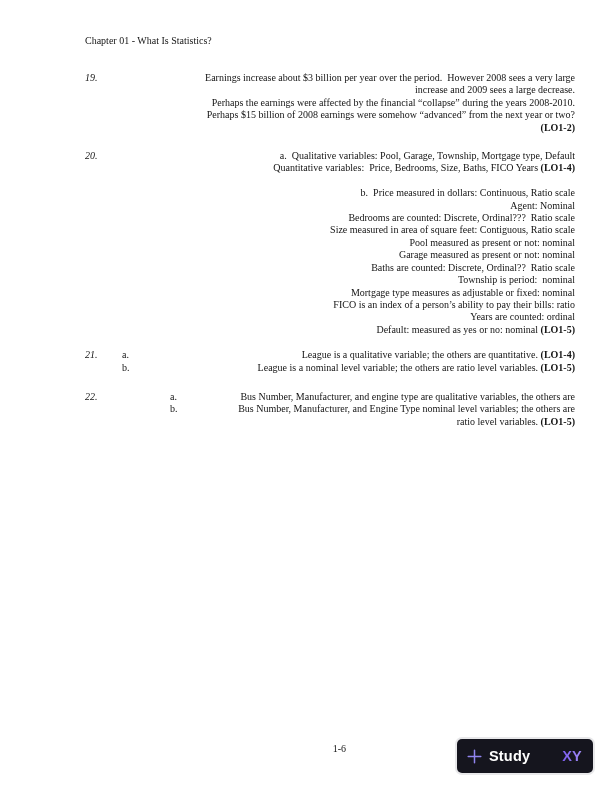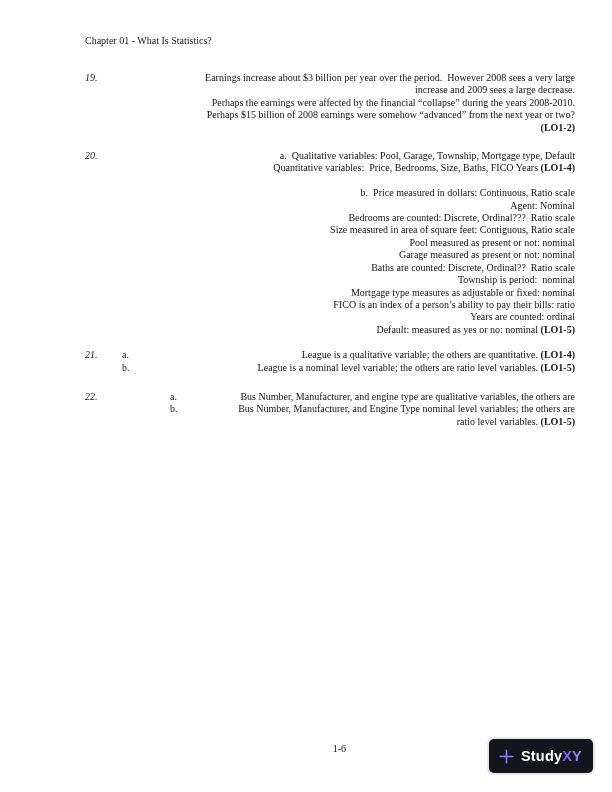--- a/index.html
+++ b/index.html
@@ -42,21 +42,21 @@
     background:var(--logo-bg,#15151e);
     border-radius:5px;
     box-shadow:0 0 0 2px rgba(150,150,160,0.22);
     font-family:"Liberation Sans", sans-serif;
     cursor:pointer;
   }
   .plus-icon{width:17px;height:17px;display:block;}
   .plus-icon path{stroke:var(--logo-accent,#8f7bee);stroke-width:1.5;stroke-linecap:round;fill:none;}
   .brand{font-size:14.5px;font-weight:bold;letter-spacing:0.2px;display:flex;}
   .brand-study{color:var(--logo-text,#ffffff);}
-  .brand-xy{color:var(--xy-from,#7b5cf0);}
+  .brand-xy{color:var(--xy-from,#7b5cf0);margin-left:32px;}
   @supports ((-webkit-background-clip:text) or (background-clip:text)){
     .brand-xy{
       background:linear-gradient(90deg,var(--xy-from,#7b5cf0),var(--xy-to,#a18cf5));
       -webkit-background-clip:text;background-clip:text;
       color:transparent;
     }
   }
 </style>
 </head>
 <body>

